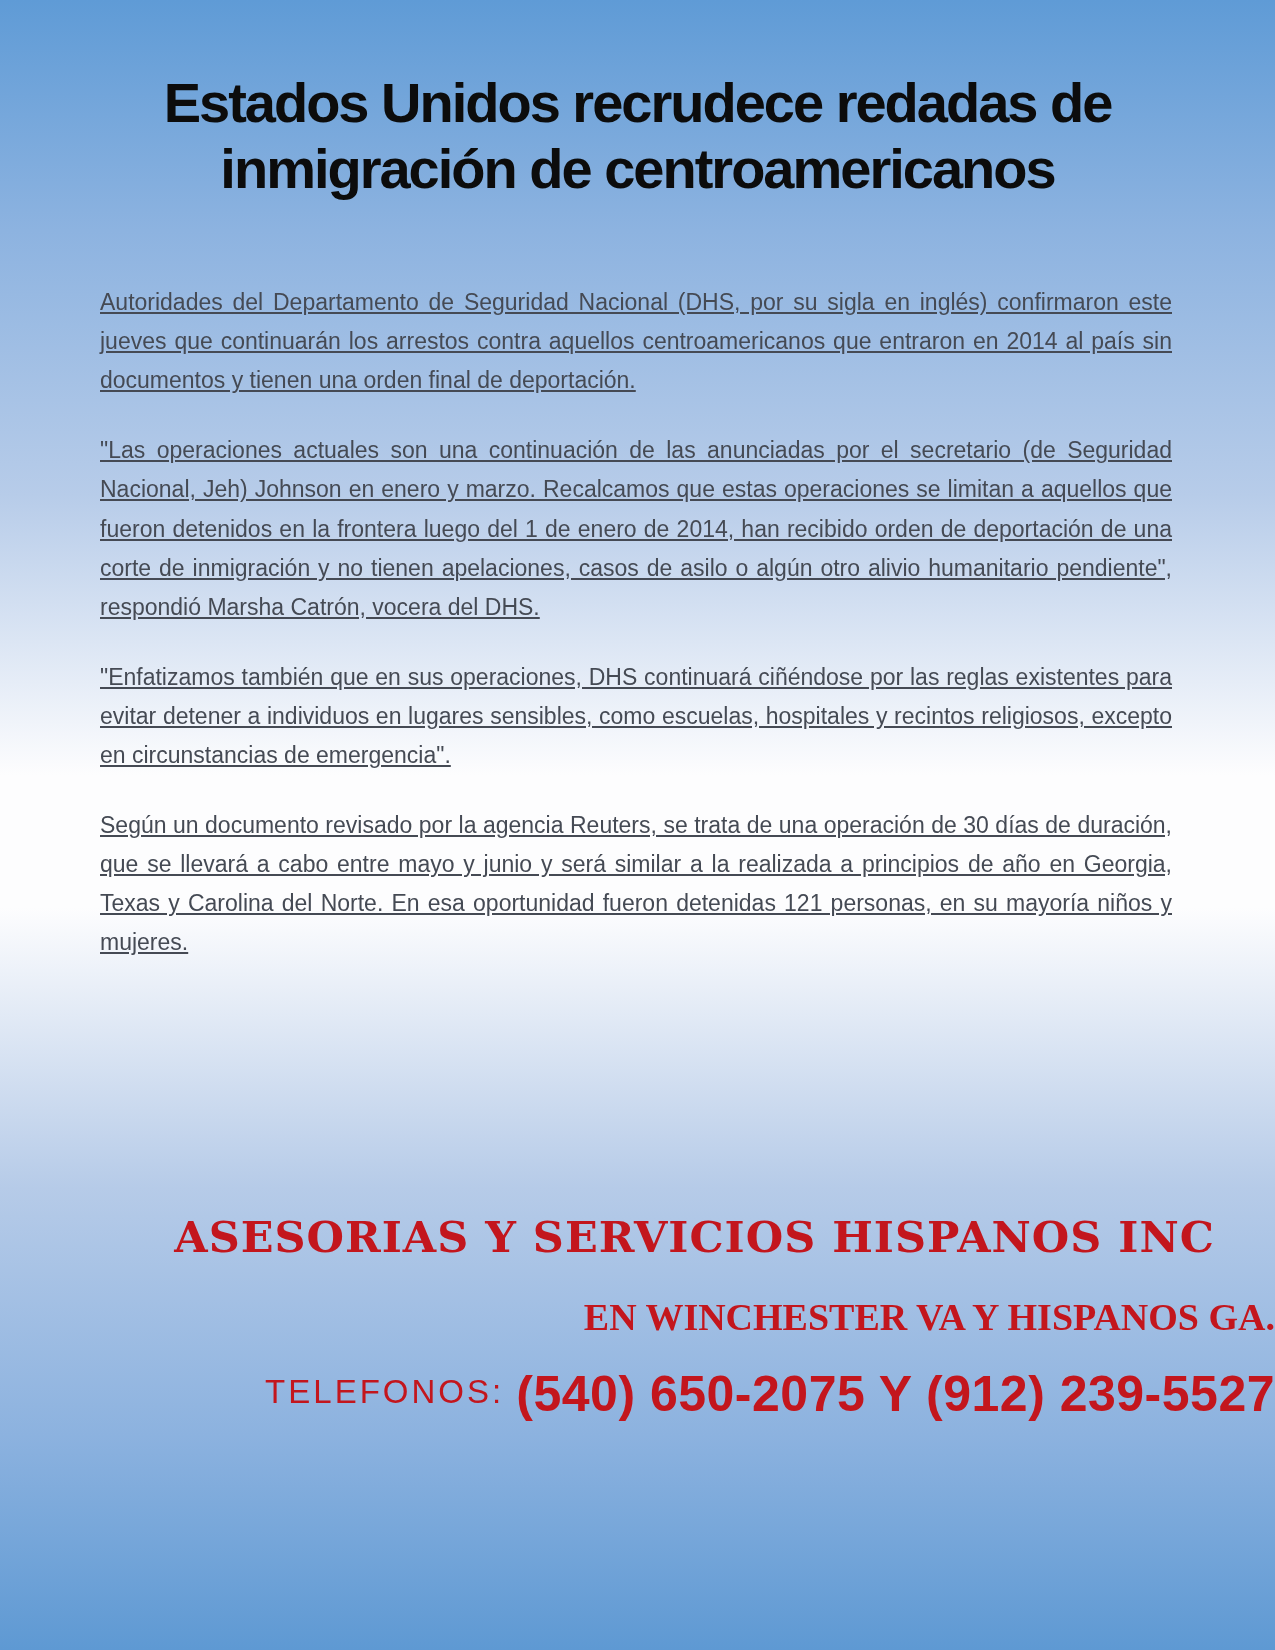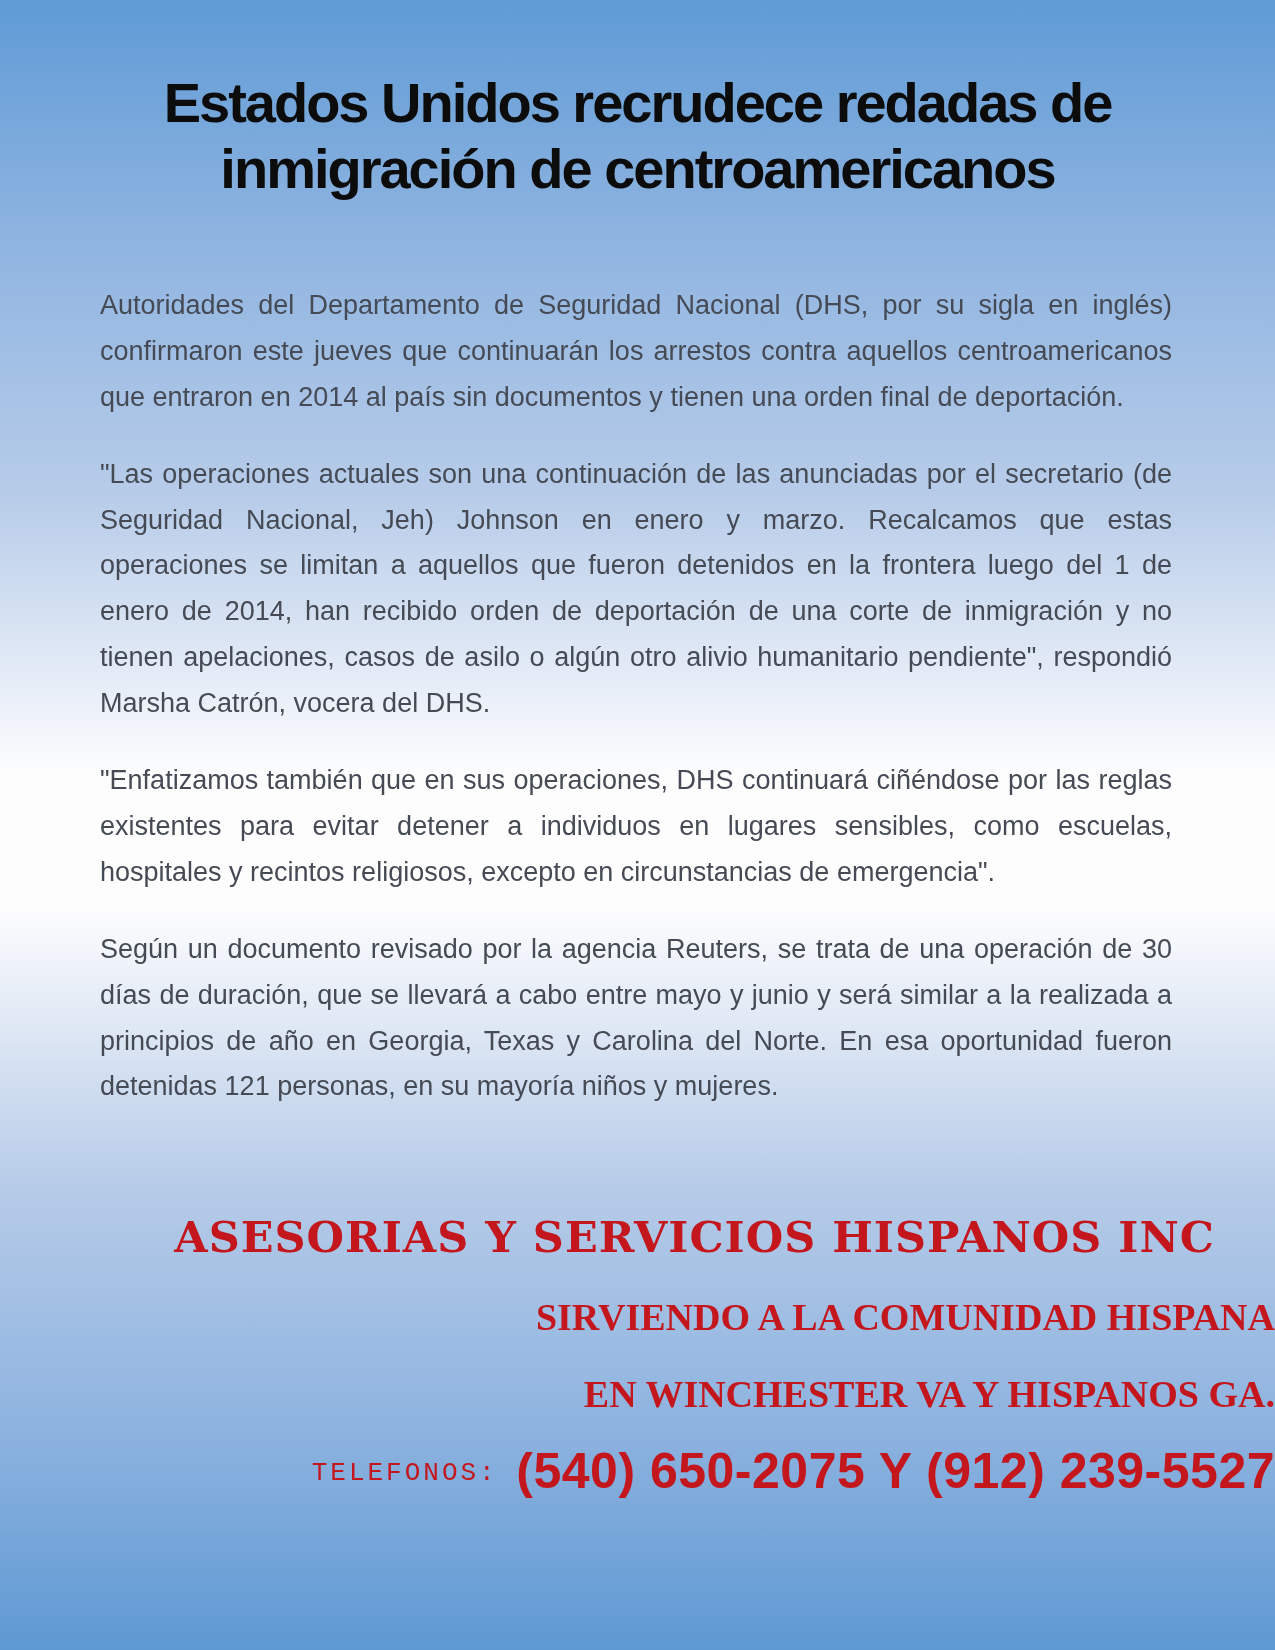--- a/index.html
+++ b/index.html
@@ -31,23 +31,24 @@
     line-height: 1.17;
     letter-spacing: -2px;
   }
   .headline .line { display: block; }
   .article {
     margin: 82px 103px 0 100px;
   }
   .article p {
     margin: 0 0 31px 0;
     color: #454a54;
-    font-size: 27px;
+    font-size: 23px;
     line-height: 1.7;
     text-align: justify;
+    text-decoration: underline;
   }
   .article p:last-child { margin-bottom: 0; }
   .footer {
     position: absolute;
     left: 0;
     right: 0;
     top: 1212px;
     text-align: right;
   }
   .company {
@@ -64,22 +65,22 @@
     font-size: 38px;
     color: #c3161d;
     margin-top: 33px;
   }
   .phones-line {
     margin-top: 26px;
     color: #c3161d;
     white-space: nowrap;
   }
   .phones-label {
-    font-family: Liberation Mono, monospace;
-    font-size: 26px;
+    font-family: Liberation Sans, sans-serif;
+    font-size: 33px;
     letter-spacing: 3px;
     vertical-align: 8px;
   }
   .phones-numbers {
     font-family: Liberation Sans, sans-serif;
     font-weight: bold;
     font-size: 50px;
     letter-spacing: 0.5px;
   }
 </style>
@@ -95,21 +96,20 @@
 
   <div class="article">
     <p>Autoridades del Departamento de Seguridad Nacional (DHS, por su sigla en inglés) confirmaron este jueves que continuarán los arrestos contra aquellos centroamericanos que entraron en 2014 al país sin documentos y tienen una orden final de deportación.</p>
     <p>"Las operaciones actuales son una continuación de las anunciadas por el secretario (de Seguridad Nacional, Jeh) Johnson en enero y marzo. Recalcamos que estas operaciones se limitan a aquellos que fueron detenidos en la frontera luego del 1 de enero de 2014, han recibido orden de deportación de una corte de inmigración y no tienen apelaciones, casos de asilo o algún otro alivio humanitario pendiente", respondió Marsha Catrón, vocera del DHS.</p>
     <p>"Enfatizamos también que en sus operaciones, DHS continuará ciñéndose por las reglas existentes para evitar detener a individuos en lugares sensibles, como escuelas, hospitales y recintos religiosos, excepto en circunstancias de emergencia".</p>
     <p>Según un documento revisado por la agencia Reuters, se trata de una operación de 30 días de duración, que se llevará a cabo entre mayo y junio y será similar a la realizada a principios de año en Georgia, Texas y Carolina del Norte. En esa oportunidad fueron detenidas 121 personas, en su mayoría niños y mujeres.</p>
   </div>
 
   <div class="footer">
     <div class="company">ASESORIAS Y SERVICIOS HISPANOS INC</div>
-    <div class="tagline">SIRVIENDO A LA COMUNIDAD HISPANA</div>
     <div class="tagline">EN WINCHESTER VA Y HISPANOS GA.</div>
     <div class="phones-line">
       <span class="phones-label">TELEFONOS: </span>
       <span class="phones-numbers">(540) 650-2075 Y (912) 239-5527</span>
     </div>
   </div>
 
 </div>
 
 </body></html>

